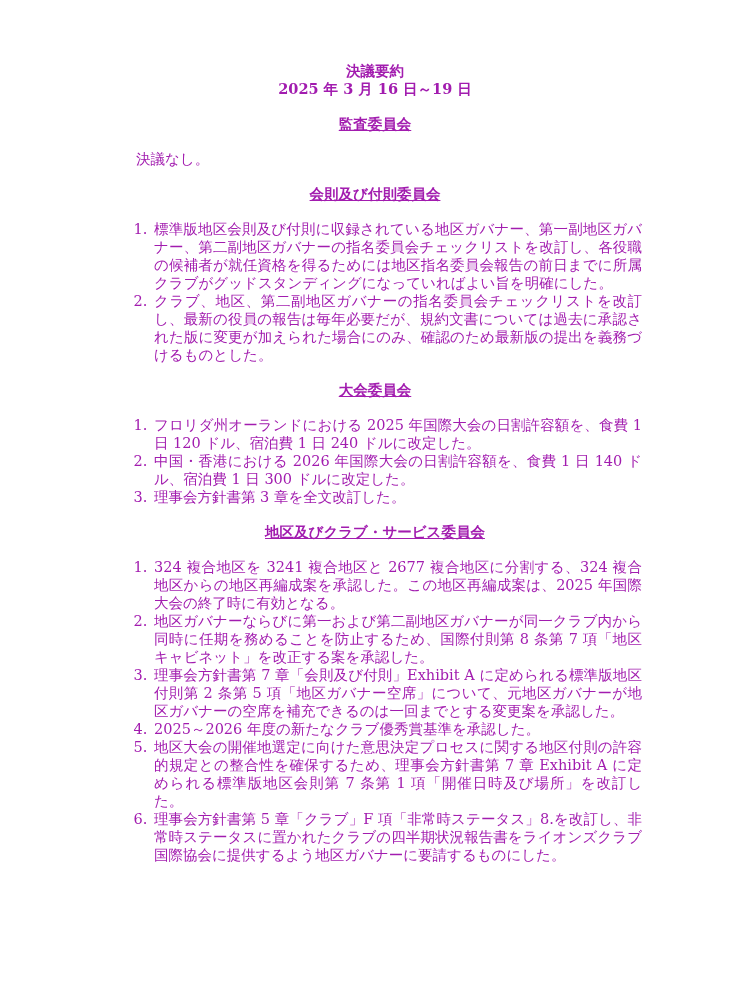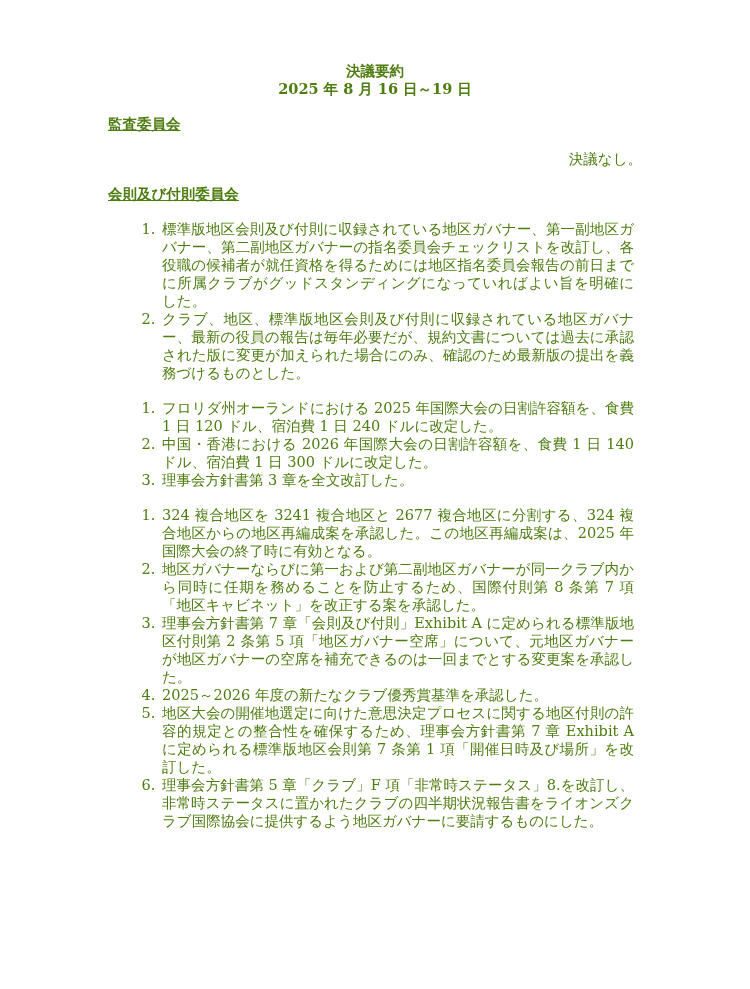--- a/index.html
+++ b/index.html
@@ -11,90 +11,92 @@
     position: relative;
     width: 750px;
     height: 989px;
     margin: 0 auto;
     background: #ffffff;
     box-sizing: border-box;
     padding: 62px 108px 40px 108px;
     font-family: "DejaVu Serif", "Liberation Serif", serif;
     font-size: 14.5px;
     line-height: 18px;
-    color: #4d7c0f;
+    color: #a21caf;
     overflow: hidden;
   }
   .doc-header {
     text-align: center;
     font-weight: bold;
     margin-bottom: 0;
   }
   .doc-header > div {
     line-height: 18px;
   }
   section {
     margin-top: 17px;
   }
   h2.section-title {
     font-size: 14.5px;
     font-weight: bold;
     text-decoration: underline;
     margin: 17px 0 17px 0;
     line-height: 18px;
+    text-align: center;
   }
   p.note {
     margin: 0 0 0 28px;
     line-height: 18px;
-    text-align: right;
   }
   ol.resolution-list {
-    margin: 8px;
+    margin: 0;
     padding: 0 0 0 44px;
     list-style: decimal;
   }
   ol.resolution-list li {
     margin: 0;
     padding-left: 2px;
     text-align: justify;
     line-height: 18px;
   }
 </style>
 </head>
 <body>
 
 <div class="page">
 
   <div class="doc-header">
     <div>決議要約</div>
-    <div>2025 年 8 月 16 日～19 日</div>
+    <div>2025 年 3 月 16 日～19 日</div>
   </div>
 
   <section>
     <h2 class="section-title">監査委員会</h2>
     <p class="note">決議なし。</p>
   </section>
 
   <section>
     <h2 class="section-title">会則及び付則委員会</h2>
     <ol class="resolution-list">
       <li>標準版地区会則及び付則に収録されている地区ガバナー、第一副地区ガバナー、第二副地区ガバナーの指名委員会チェックリストを改訂し、各役職の候補者が就任資格を得るためには地区指名委員会報告の前日までに所属クラブがグッドスタンディングになっていればよい旨を明確にした。</li>
-      <li>クラブ、地区、標準版地区会則及び付則に収録されている地区ガバナー、最新の役員の報告は毎年必要だが、規約文書については過去に承認された版に変更が加えられた場合にのみ、確認のため最新版の提出を義務づけるものとした。</li>
+      <li>クラブ、地区、第二副地区ガバナーの指名委員会チェックリストを改訂し、最新の役員の報告は毎年必要だが、規約文書については過去に承認された版に変更が加えられた場合にのみ、確認のため最新版の提出を義務づけるものとした。</li>
     </ol>
   </section>
 
   <section>
+    <h2 class="section-title">大会委員会</h2>
     <ol class="resolution-list">
       <li>フロリダ州オーランドにおける 2025 年国際大会の日割許容額を、食費 1 日 120 ドル、宿泊費 1 日 240 ドルに改定した。</li>
       <li>中国・香港における 2026 年国際大会の日割許容額を、食費 1 日 140 ドル、宿泊費 1 日 300 ドルに改定した。</li>
       <li>理事会方針書第 3 章を全文改訂した。</li>
     </ol>
   </section>
 
   <section>
+    <h2 class="section-title">地区及びクラブ・サービス委員会</h2>
     <ol class="resolution-list">
       <li>324 複合地区を 3241 複合地区と 2677 複合地区に分割する、324 複合地区からの地区再編成案を承認した。この地区再編成案は、2025 年国際大会の終了時に有効となる。</li>
       <li>地区ガバナーならびに第一および第二副地区ガバナーが同一クラブ内から同時に任期を務めることを防止するため、国際付則第 8 条第 7 項「地区キャビネット」を改正する案を承認した。</li>
       <li>理事会方針書第 7 章「会則及び付則」Exhibit A に定められる標準版地区付則第 2 条第 5 項「地区ガバナー空席」について、元地区ガバナーが地区ガバナーの空席を補充できるのは一回までとする変更案を承認した。</li>
       <li>2025～2026 年度の新たなクラブ優秀賞基準を承認した。</li>
       <li>地区大会の開催地選定に向けた意思決定プロセスに関する地区付則の許容的規定との整合性を確保するため、理事会方針書第 7 章 Exhibit A に定められる標準版地区会則第 7 条第 1 項「開催日時及び場所」を改訂した。</li>
       <li>理事会方針書第 5 章「クラブ」F 項「非常時ステータス」8.を改訂し、非常時ステータスに置かれたクラブの四半期状況報告書をライオンズクラブ国際協会に提供するよう地区ガバナーに要請するものにした。</li>
     </ol>
   </section>
 

